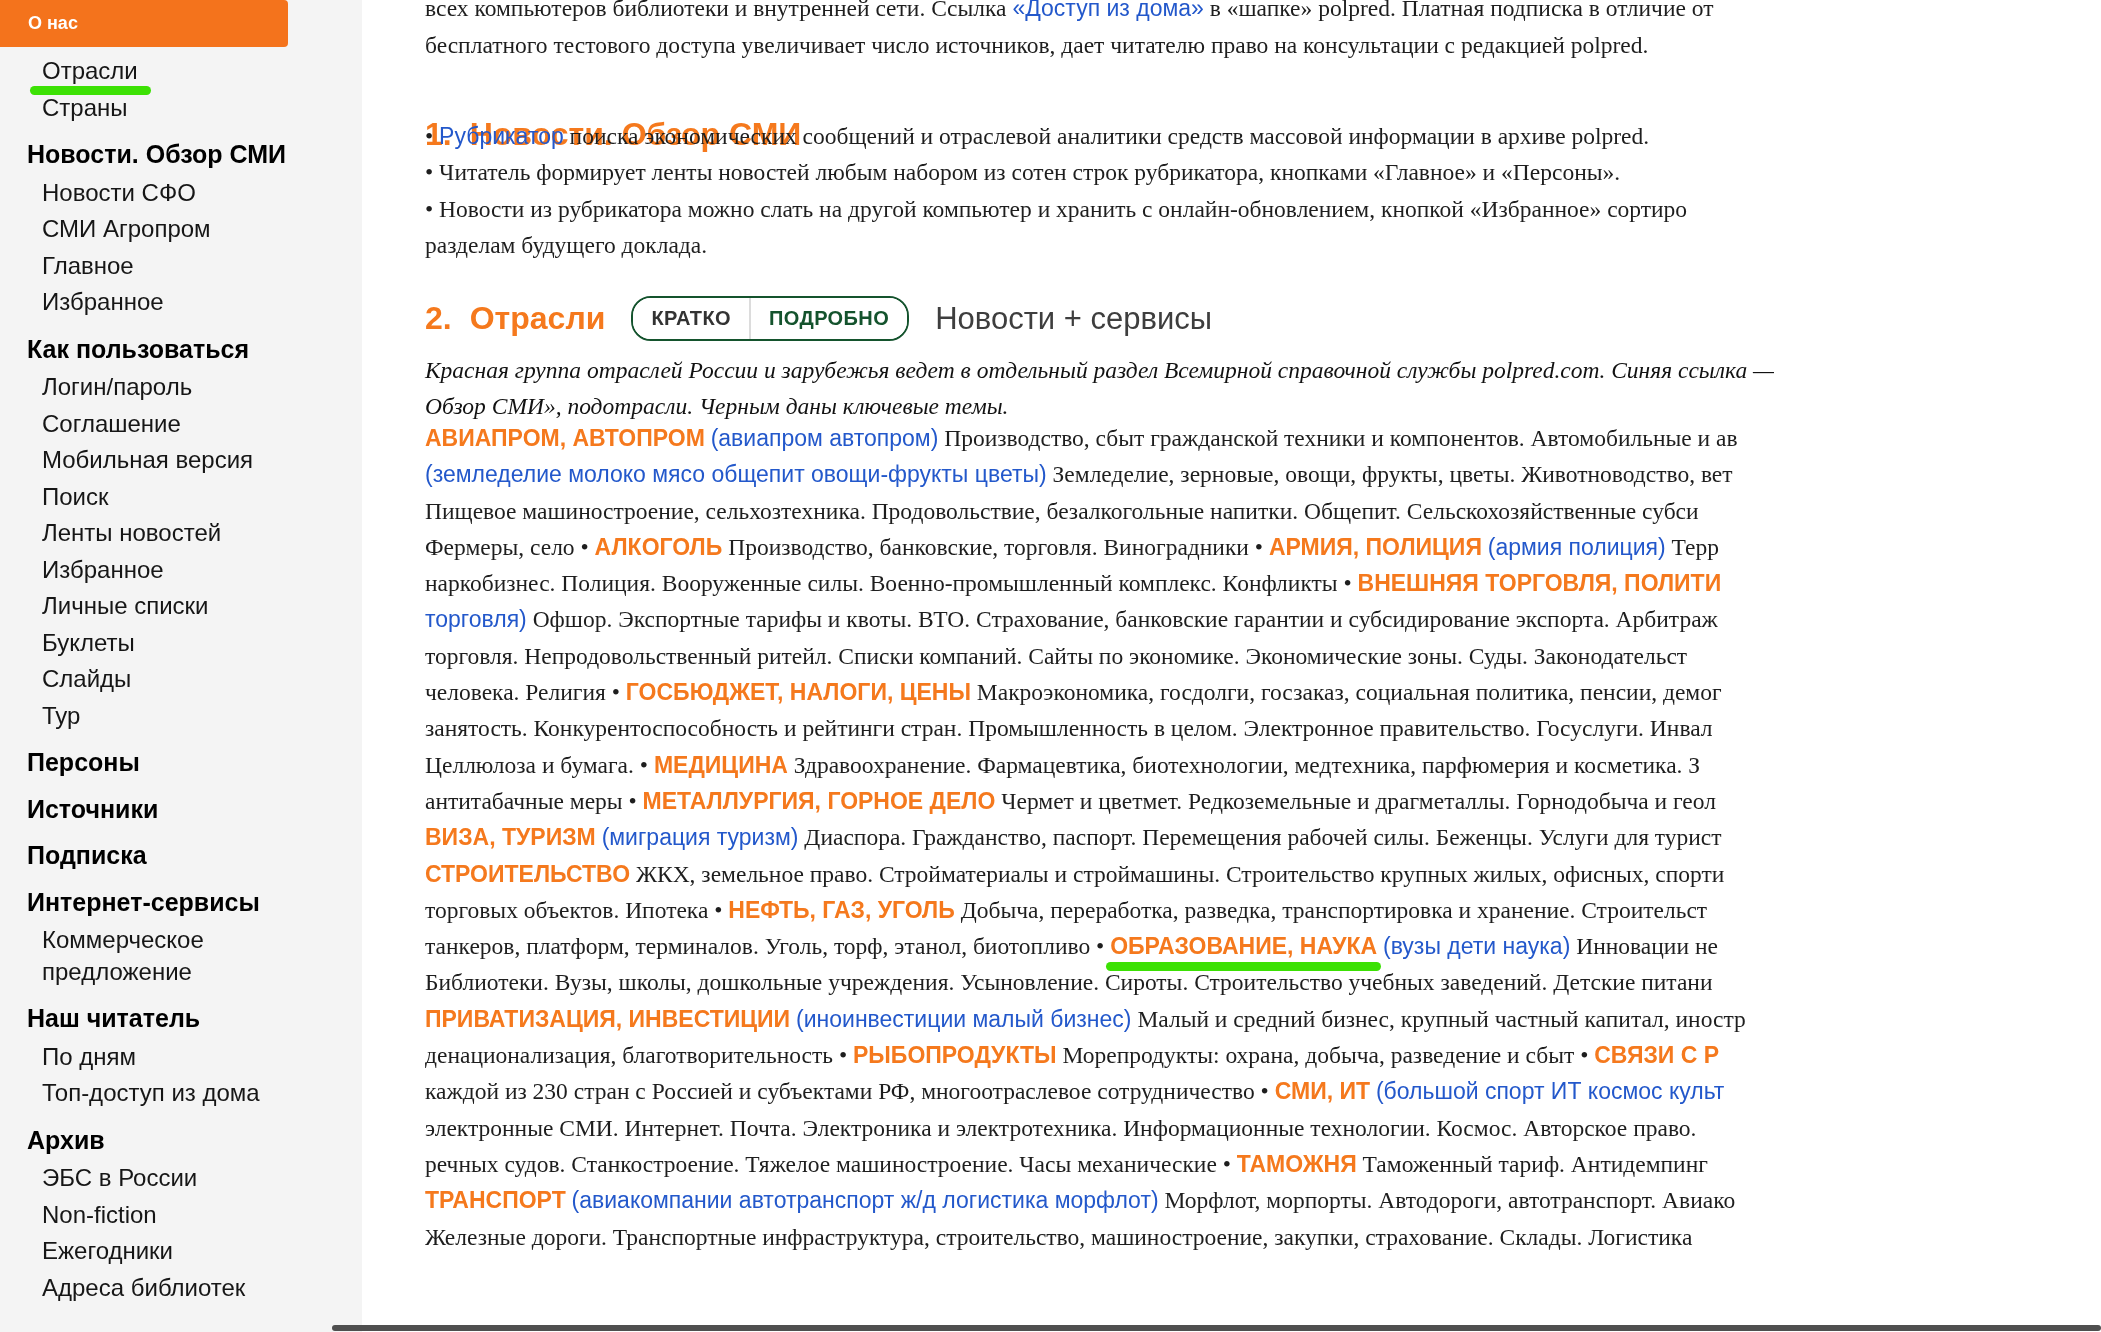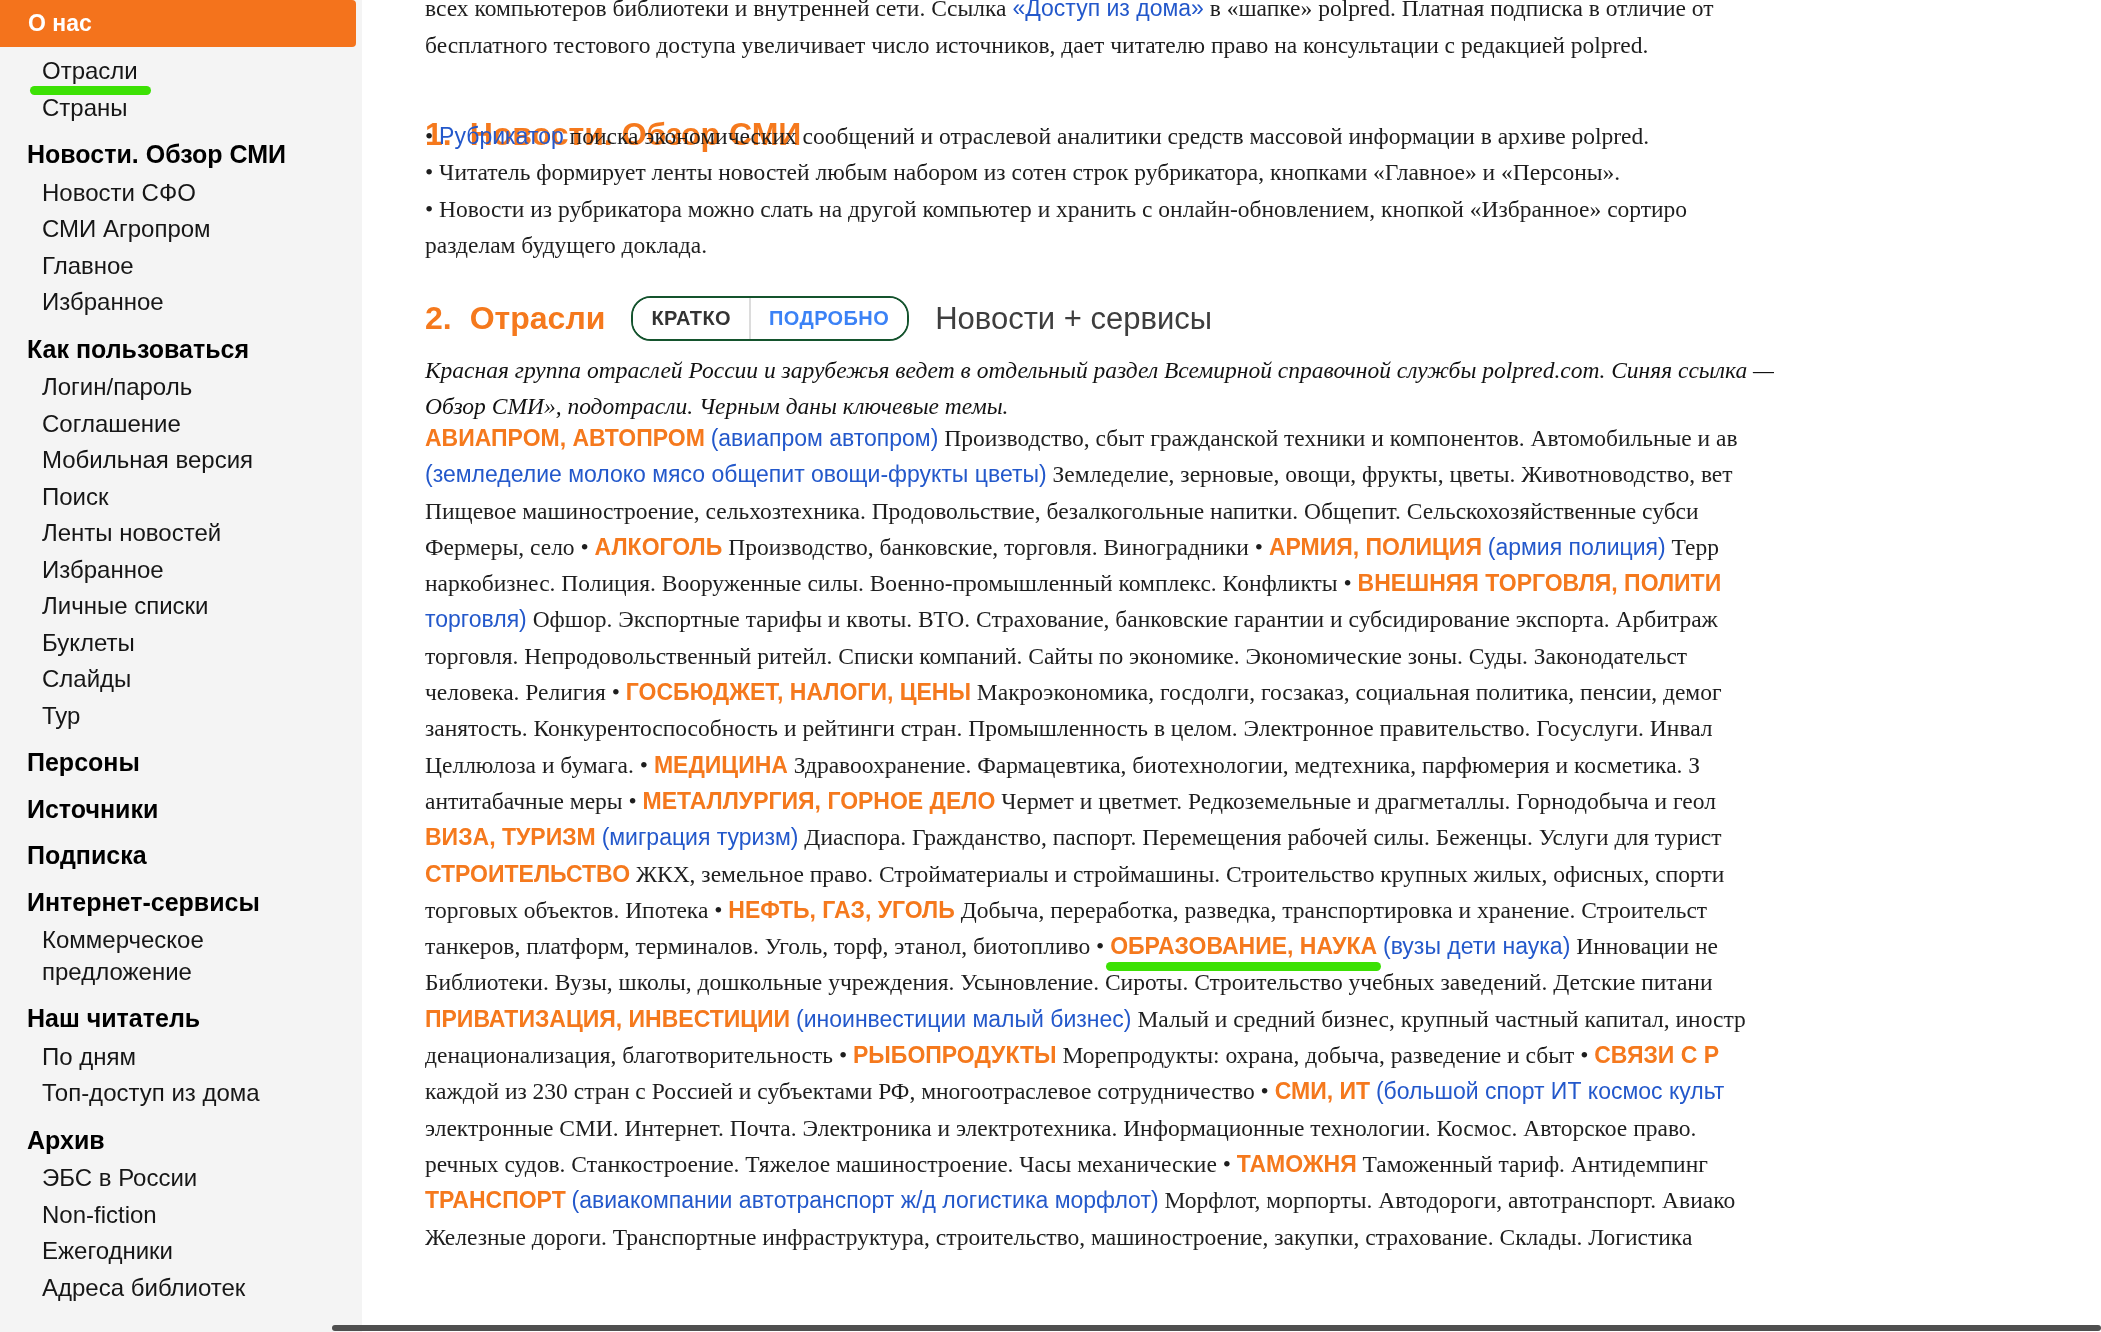--- a/index.html
+++ b/index.html
@@ -4,22 +4,22 @@
 <style>
   html,body { margin:0; padding:0; }
   body {
     width:2101px; height:1332px; overflow:hidden; position:relative;
     background:#ffffff; font-family:"Liberation Sans", sans-serif;
   }
 
   
   .sidebar { position:absolute; left:0; top:0; width:362px; height:1332px; background:#f4f4f4; }
   .sidebar-header {
-    height:47px; width:356px; box-sizing:border-box; background:#f4731c; color:#fff;
-    font-weight:700; font-size:23px; line-height:47px; padding-left:28px;
+    height:47px; width:288px; box-sizing:border-box; background:#f4731c; color:#fff;
+    font-weight:700; font-size:18px; line-height:47px; padding-left:28px;
     border-radius:0 4px 4px 0;
   }
   #sidebar-nav { padding-top:6px; }
   .sb-item { font-size:24px; line-height:36.5px; padding-left:42px; color:#161616; cursor:pointer; }
   .sb-item.bold { font-weight:700; font-size:25px; color:#000; padding-left:27px; margin-top:10px; margin-bottom:2px; }
   .sb-item.wrap { line-height:32px; max-width:290px; padding-top:2px; padding-bottom:2px; }
   .sidebar-underline {
     position:absolute; left:30px; top:86px; width:121px; height:9px;
     border-radius:5px; background:#3ce104;
   }
@@ -39,21 +39,21 @@
   .h1 { font-family:"Liberation Sans",sans-serif; font-size:32px; font-weight:700; color:#f5791d; white-space:nowrap; margin:0; }
   .h1 .num { margin-right:18px; }
   #h1a { position:absolute; left:63px; top:72px;margin-top:44px; }
 
   .section2-row { position:absolute; left:63px; top:296px; display:flex; align-items:center; gap:26px; }
   .btn-group { display:inline-flex; border:2px solid #14532d; border-radius:20px; overflow:hidden; background:#fff;align-items:flex-end; }
   .btn { font-family:"Liberation Sans",sans-serif; font-size:20px; font-weight:700;
          padding:9px 18px; background:#fff; border:none; letter-spacing:0.4px; cursor:pointer; }
   .btn + .btn { border-left:2px solid #dcdcdc; }
   .btn.kratko { color:#333333; }
-  .btn.podrobno { color:#3b82f6; }
+  .btn.podrobno { color:#14532d; }
   .subtitle { font-size:31px; color:#3e3e3e; white-space:nowrap; font-weight:400; }
 
   
   .seg-t { }
   .seg-i { font-style:italic; }
   .seg-o, .seg-og { font-family:"Liberation Sans",sans-serif; font-weight:700; color:#f5791d; font-size:23px; }
   .seg-l { font-family:"Liberation Sans",sans-serif; color:#2358cb; font-size:23px; cursor:pointer; }
   .seg-og { position:relative; display:inline-block; }
   .seg-og::after { content:""; position:absolute; left:-4px; right:-4px; bottom:-7px; height:9px;
                    border-radius:5px; background:#3ce104; }

